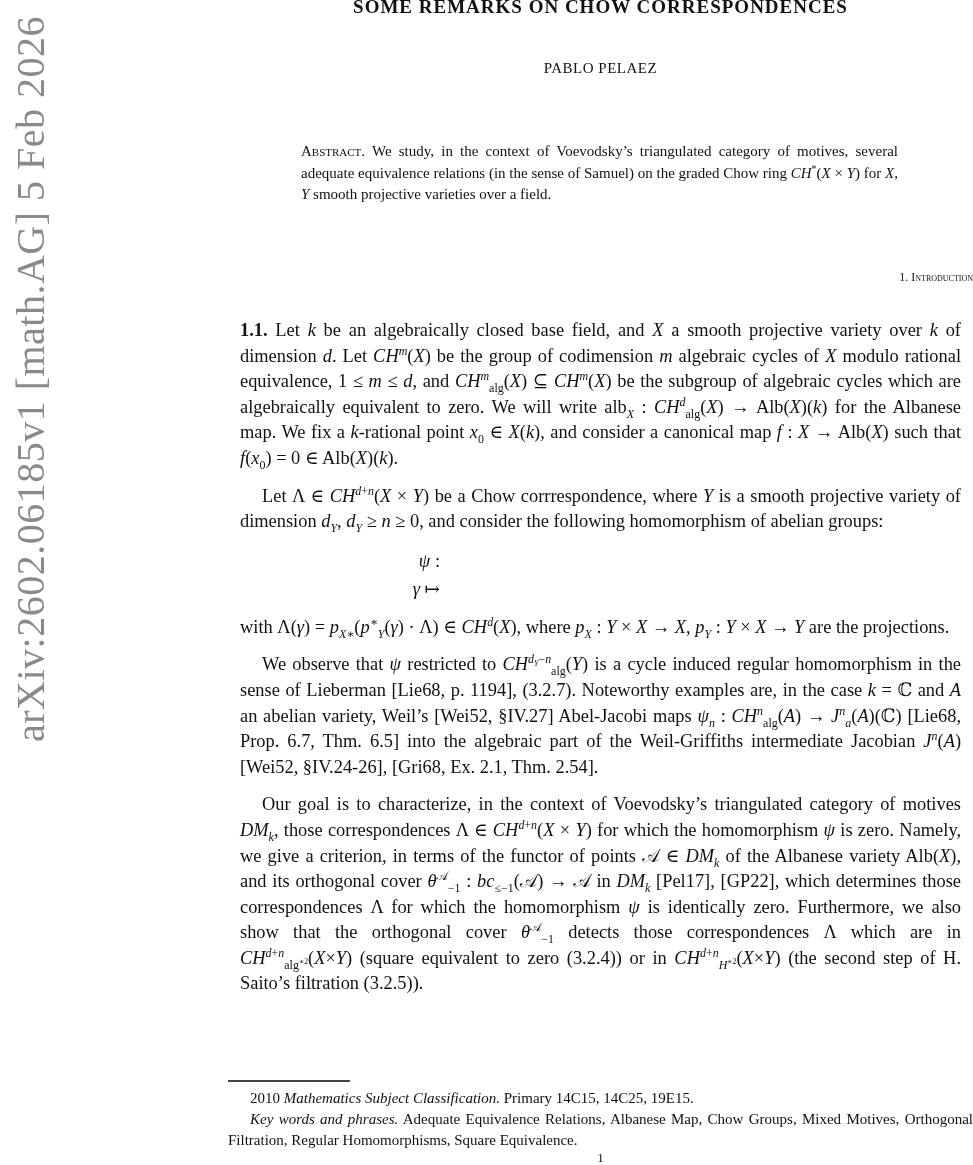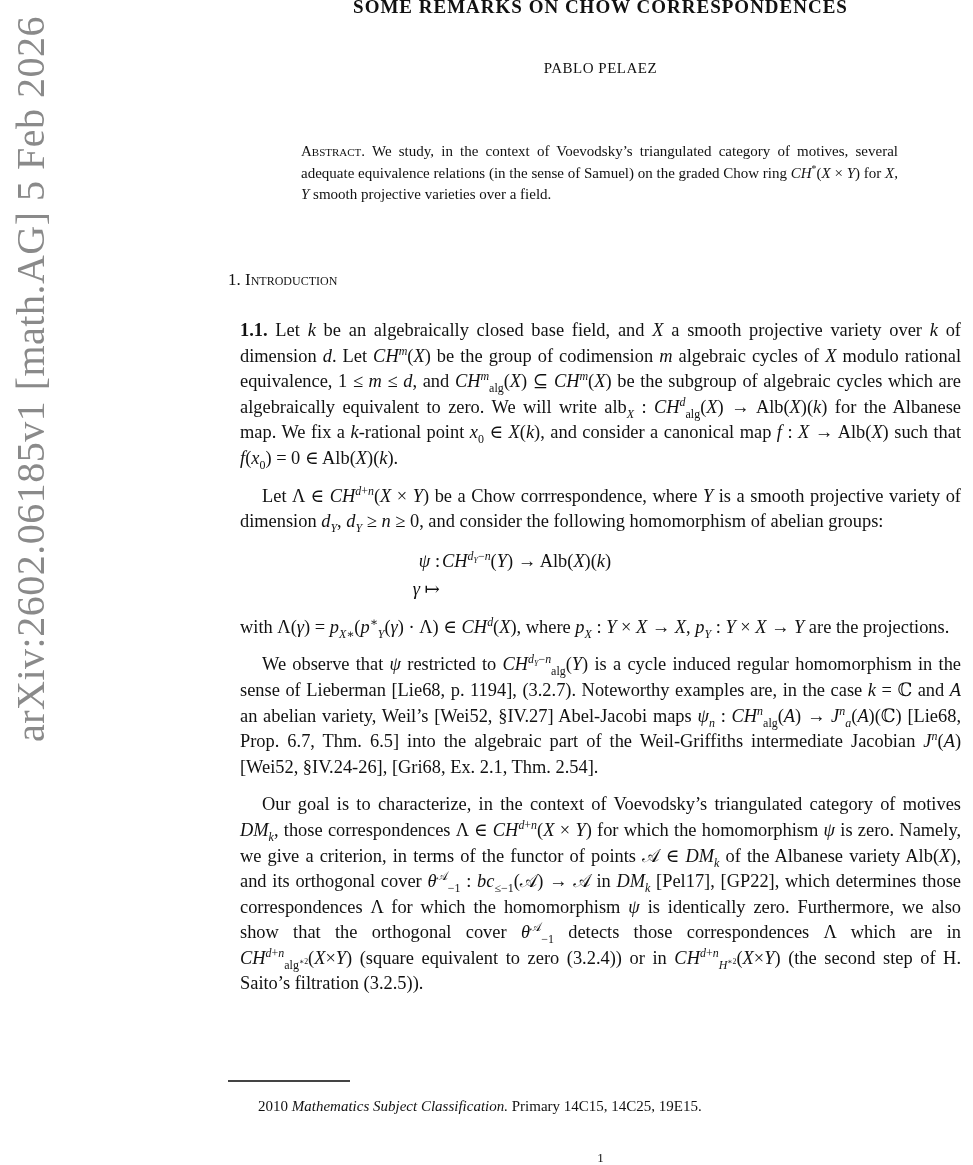--- a/index.html
+++ b/index.html
@@ -23,22 +23,22 @@
   .author {
     position: absolute; left: 228px; width: 745px; top: 60px; text-align: center;
     font-size: 15px; letter-spacing: 0.5px;
   }
   .abstract {
     position: absolute; left: 301px; width: 597px; top: 116px;
     font-size: 15px; line-height: 21.5px; text-align: justify; margin-top: 25px;
   }
   .sc { font-variant: small-caps; }
   .section-heading {
-    position: absolute; left: 228px; width: 745px; top: 270px; text-align: left;
-    font-size: 17px;
+    position: absolute; left: 228px; width: 745px; top: 270px; text-align: right;
+    font-size: 12px;
   }
   .main {
     position: absolute; left: 228px; width: 745px; top: 306px;
     font-size: 18.4px; line-height: 25.6px; text-align: justify;
   }
   .main p { margin: 12px; }
   .main p.indent { text-indent: 22px; }
   .main b { font-weight: bold; }
   .display {
     margin: 8px 0 8px 0;
@@ -48,21 +48,21 @@
   .display .rhs { padding-left: 2px; }
   i { font-style: italic; }
   sub, sup { font-size: 65%; line-height: 0; }
   .footnote-rule {
     position: absolute; left: 228px; top: 1080px; width: 122px; height: 2px; background: #444;
   }
   .footnotes {
     position: absolute; left: 228px; width: 745px; top: 1088px;
     font-size: 15px; line-height: 21px; text-align: justify;
   }
-  .footnotes p { margin: 8px; }
+  .footnotes p { margin: 0; }
   .footnotes .indent { text-indent: 22px; }
   .page-number {
     position: absolute; left: 228px; width: 745px; top: 1150px; text-align: center; font-size: 13px;
   }
 </style>
 </head>
 <body>
 
 <div class="sidebar-stamp">
   <span>arXiv:2602.06185v1  [math.AG]  5 Feb 2026</span>
@@ -84,21 +84,20 @@
 </div>
 
 <div class="main">
   <p><b>1.1.</b> Let <i>k</i> be an algebraically closed base field, and <i>X</i> a smooth projective variety over <i>k</i> of dimension <i>d</i>. Let <i>CH</i><sup><i>m</i></sup>(<i>X</i>) be the group of codimension <i>m</i> algebraic cycles of <i>X</i> modulo rational equivalence, 1 ≤ <i>m</i> ≤ <i>d</i>, and <i>CH</i><sup><i>m</i></sup><sub>alg</sub>(<i>X</i>) ⊆ <i>CH</i><sup><i>m</i></sup>(<i>X</i>) be the subgroup of algebraic cycles which are algebraically equivalent to zero. We will write alb<sub><i>X</i></sub> : <i>CH</i><sup><i>d</i></sup><sub>alg</sub>(<i>X</i>) → Alb(<i>X</i>)(<i>k</i>) for the Albanese map. We fix a <i>k</i>-rational point <i>x</i><sub>0</sub> ∈ <i>X</i>(<i>k</i>), and consider a canonical map <i>f</i> : <i>X</i> → Alb(<i>X</i>) such that <i>f</i>(<i>x</i><sub>0</sub>) = 0 ∈ Alb(<i>X</i>)(<i>k</i>).</p>
 
   <p class="indent">Let Λ ∈ <i>CH</i><sup><i>d</i>+<i>n</i></sup>(<i>X</i> × <i>Y</i>) be a Chow corrrespondence, where <i>Y</i> is a smooth projective variety of dimension <i>d</i><sub><i>Y</i></sub>, <i>d</i><sub><i>Y</i></sub> ≥ <i>n</i> ≥ 0, and consider the following homomorphism of abelian groups:</p>
 
   <div class="display">
     <div class="row">
       <span class="lhs"><i>ψ</i> :</span>
-      <span class="rhs"><i>CH</i><sup><i>d<sub>Y</sub></i>−<i>n</i></sup>(<i>Y</i>) → Alb(<i>X</i>)(<i>k</i>)</span>
     </div>
     <div class="row">
       <span class="lhs"><i>γ</i> ↦</span>
     </div>
   </div>
 
   <p>with Λ(<i>γ</i>) = <i>p</i><sub><i>X</i>∗</sub>(<i>p</i><sup>∗</sup><sub><i>Y</i></sub>(<i>γ</i>) · Λ) ∈ <i>CH</i><sup><i>d</i></sup>(<i>X</i>), where <i>p<sub>X</sub></i> : <i>Y</i> × <i>X</i> → <i>X</i>, <i>p<sub>Y</sub></i> : <i>Y</i> × <i>X</i> → <i>Y</i> are the projections.</p>
 
   <p class="indent">We observe that <i>ψ</i> restricted to <i>CH</i><sup><i>d<sub>Y</sub></i>−<i>n</i></sup><sub>alg</sub>(<i>Y</i>) is a cycle induced regular homomorphism in the sense of Lieberman [Lie68, p. 1194], (3.2.7). Noteworthy examples are, in the case <i>k</i> = ℂ and <i>A</i> an abelian variety, Weil’s [Wei52, §IV.27] Abel-Jacobi maps <i>ψ<sub>n</sub></i> : <i>CH</i><sup><i>n</i></sup><sub>alg</sub>(<i>A</i>) → <i>J</i><sup><i>n</i></sup><sub><i>a</i></sub>(<i>A</i>)(ℂ) [Lie68, Prop. 6.7, Thm. 6.5] into the algebraic part of the Weil-Griffiths intermediate Jacobian <i>J</i><sup><i>n</i></sup>(<i>A</i>) [Wei52, §IV.24-26], [Gri68, Ex. 2.1, Thm. 2.54].</p>
 
@@ -106,15 +105,19 @@
 </div>
 
 <div class="footnote-rule"></div>
 
 <div class="footnotes">
   <p class="indent">
     <span>2010</span>
     <i>Mathematics Subject Classification.</i>
     <span>Primary 14C15, 14C25, 19E15.</span>
   </p>
+  <p class="indent">
+    <i>Key words and phrases.</i>
+    <span>Adequate Equivalence Relations, Albanese Map, Chow Groups, Mixed Motives, Orthogonal Filtration, Regular Homomorphisms, Square Equivalence.</span>
+  </p>
 </div>
 
 <div class="page-number">1</div>
 
 </body></html>

